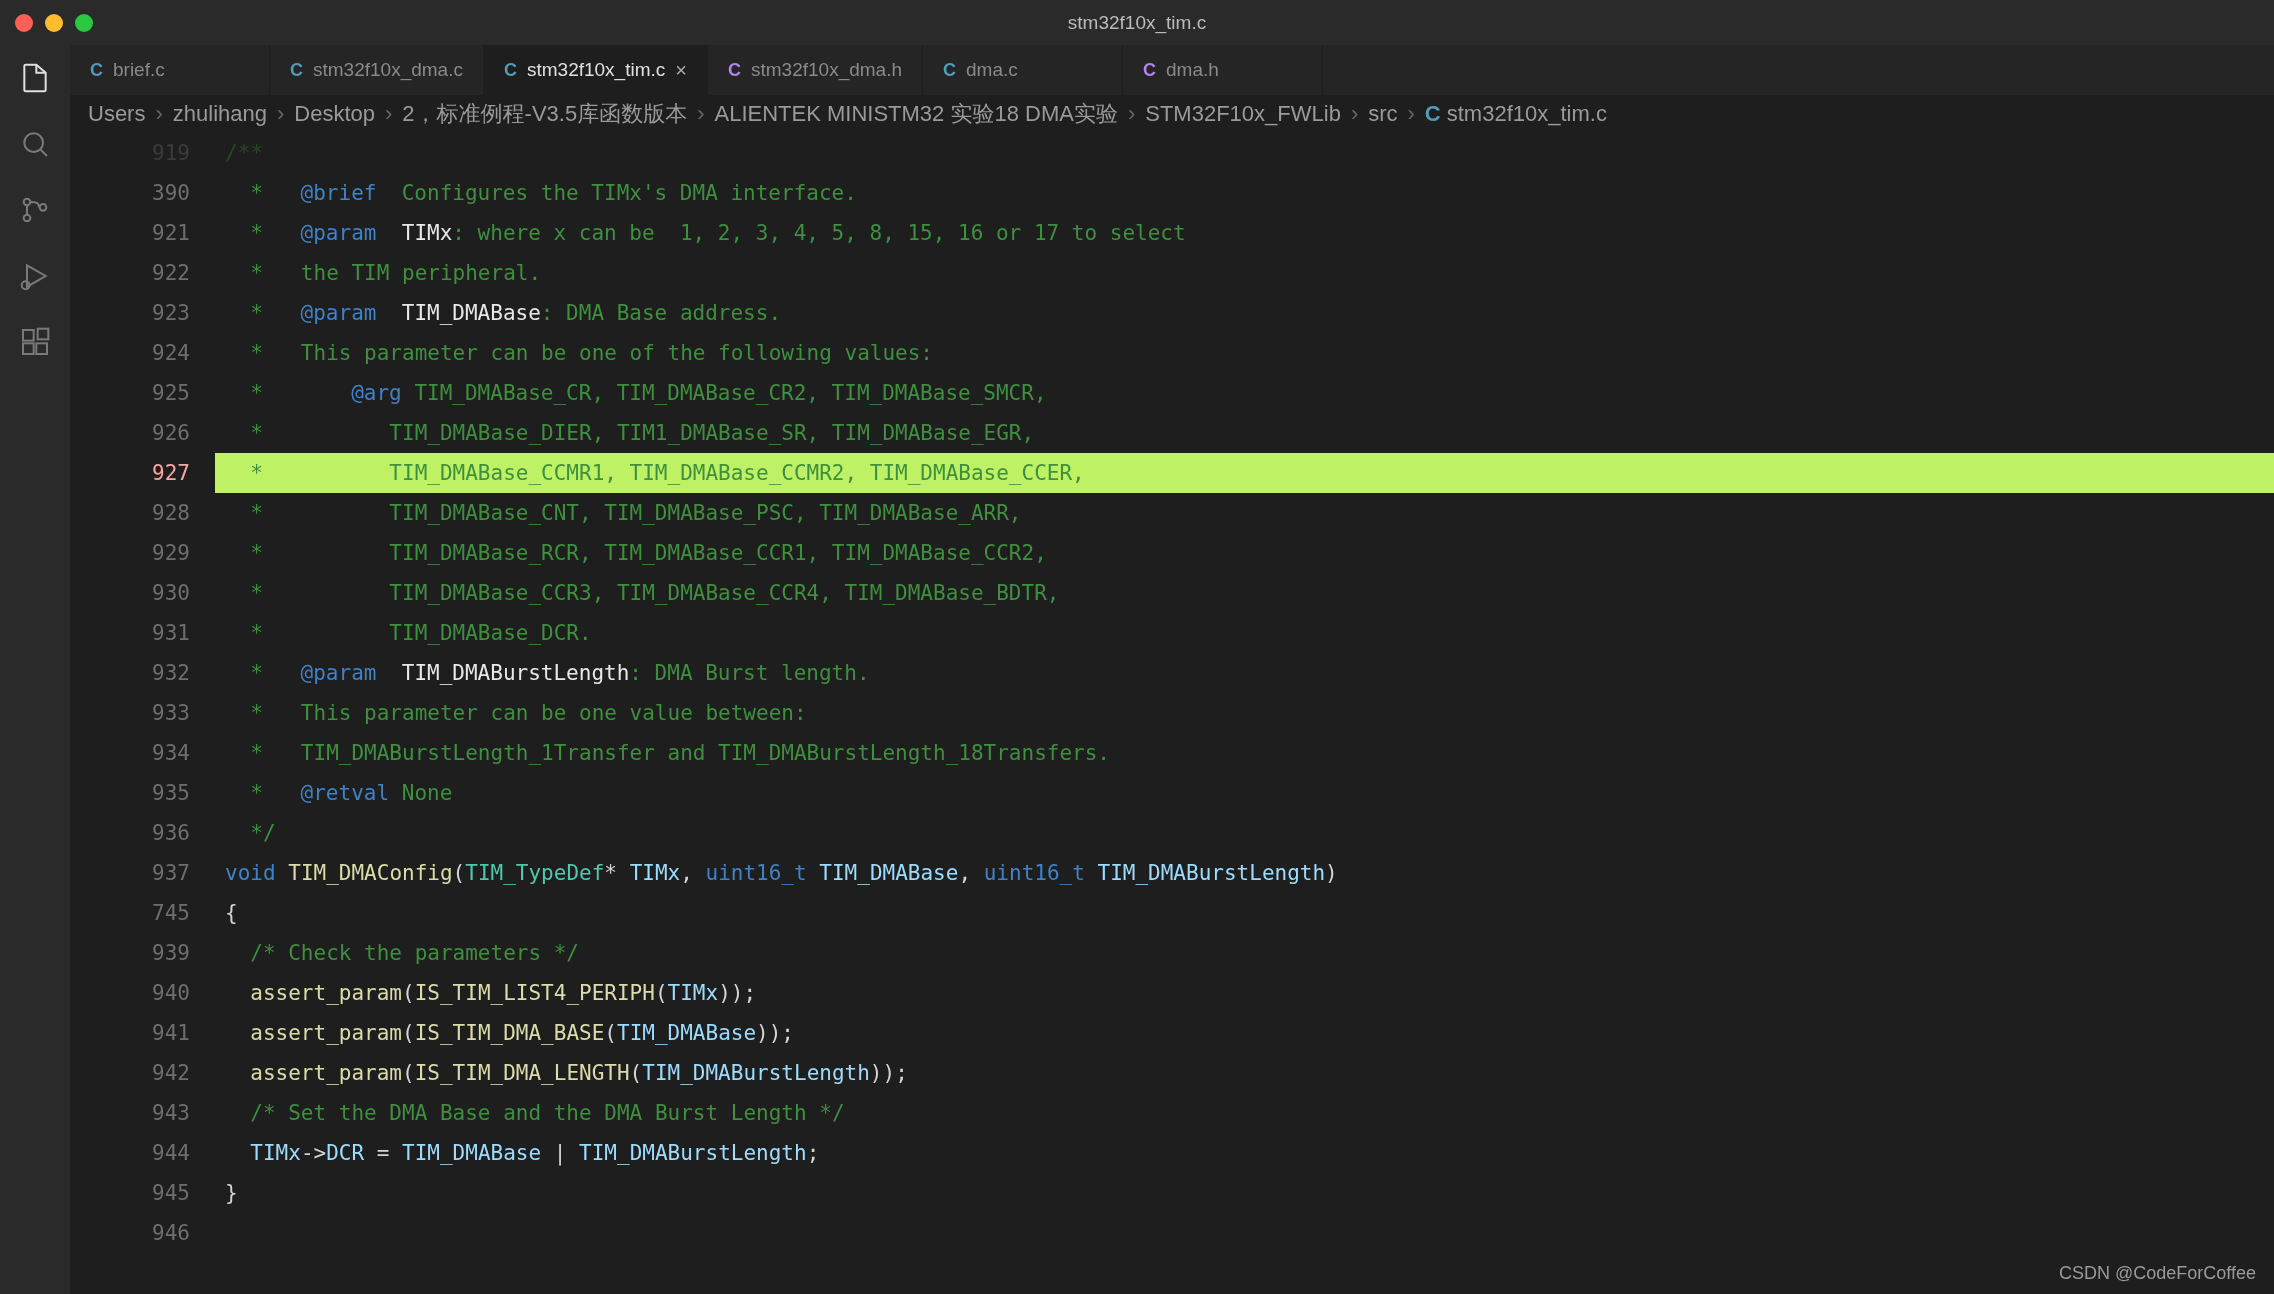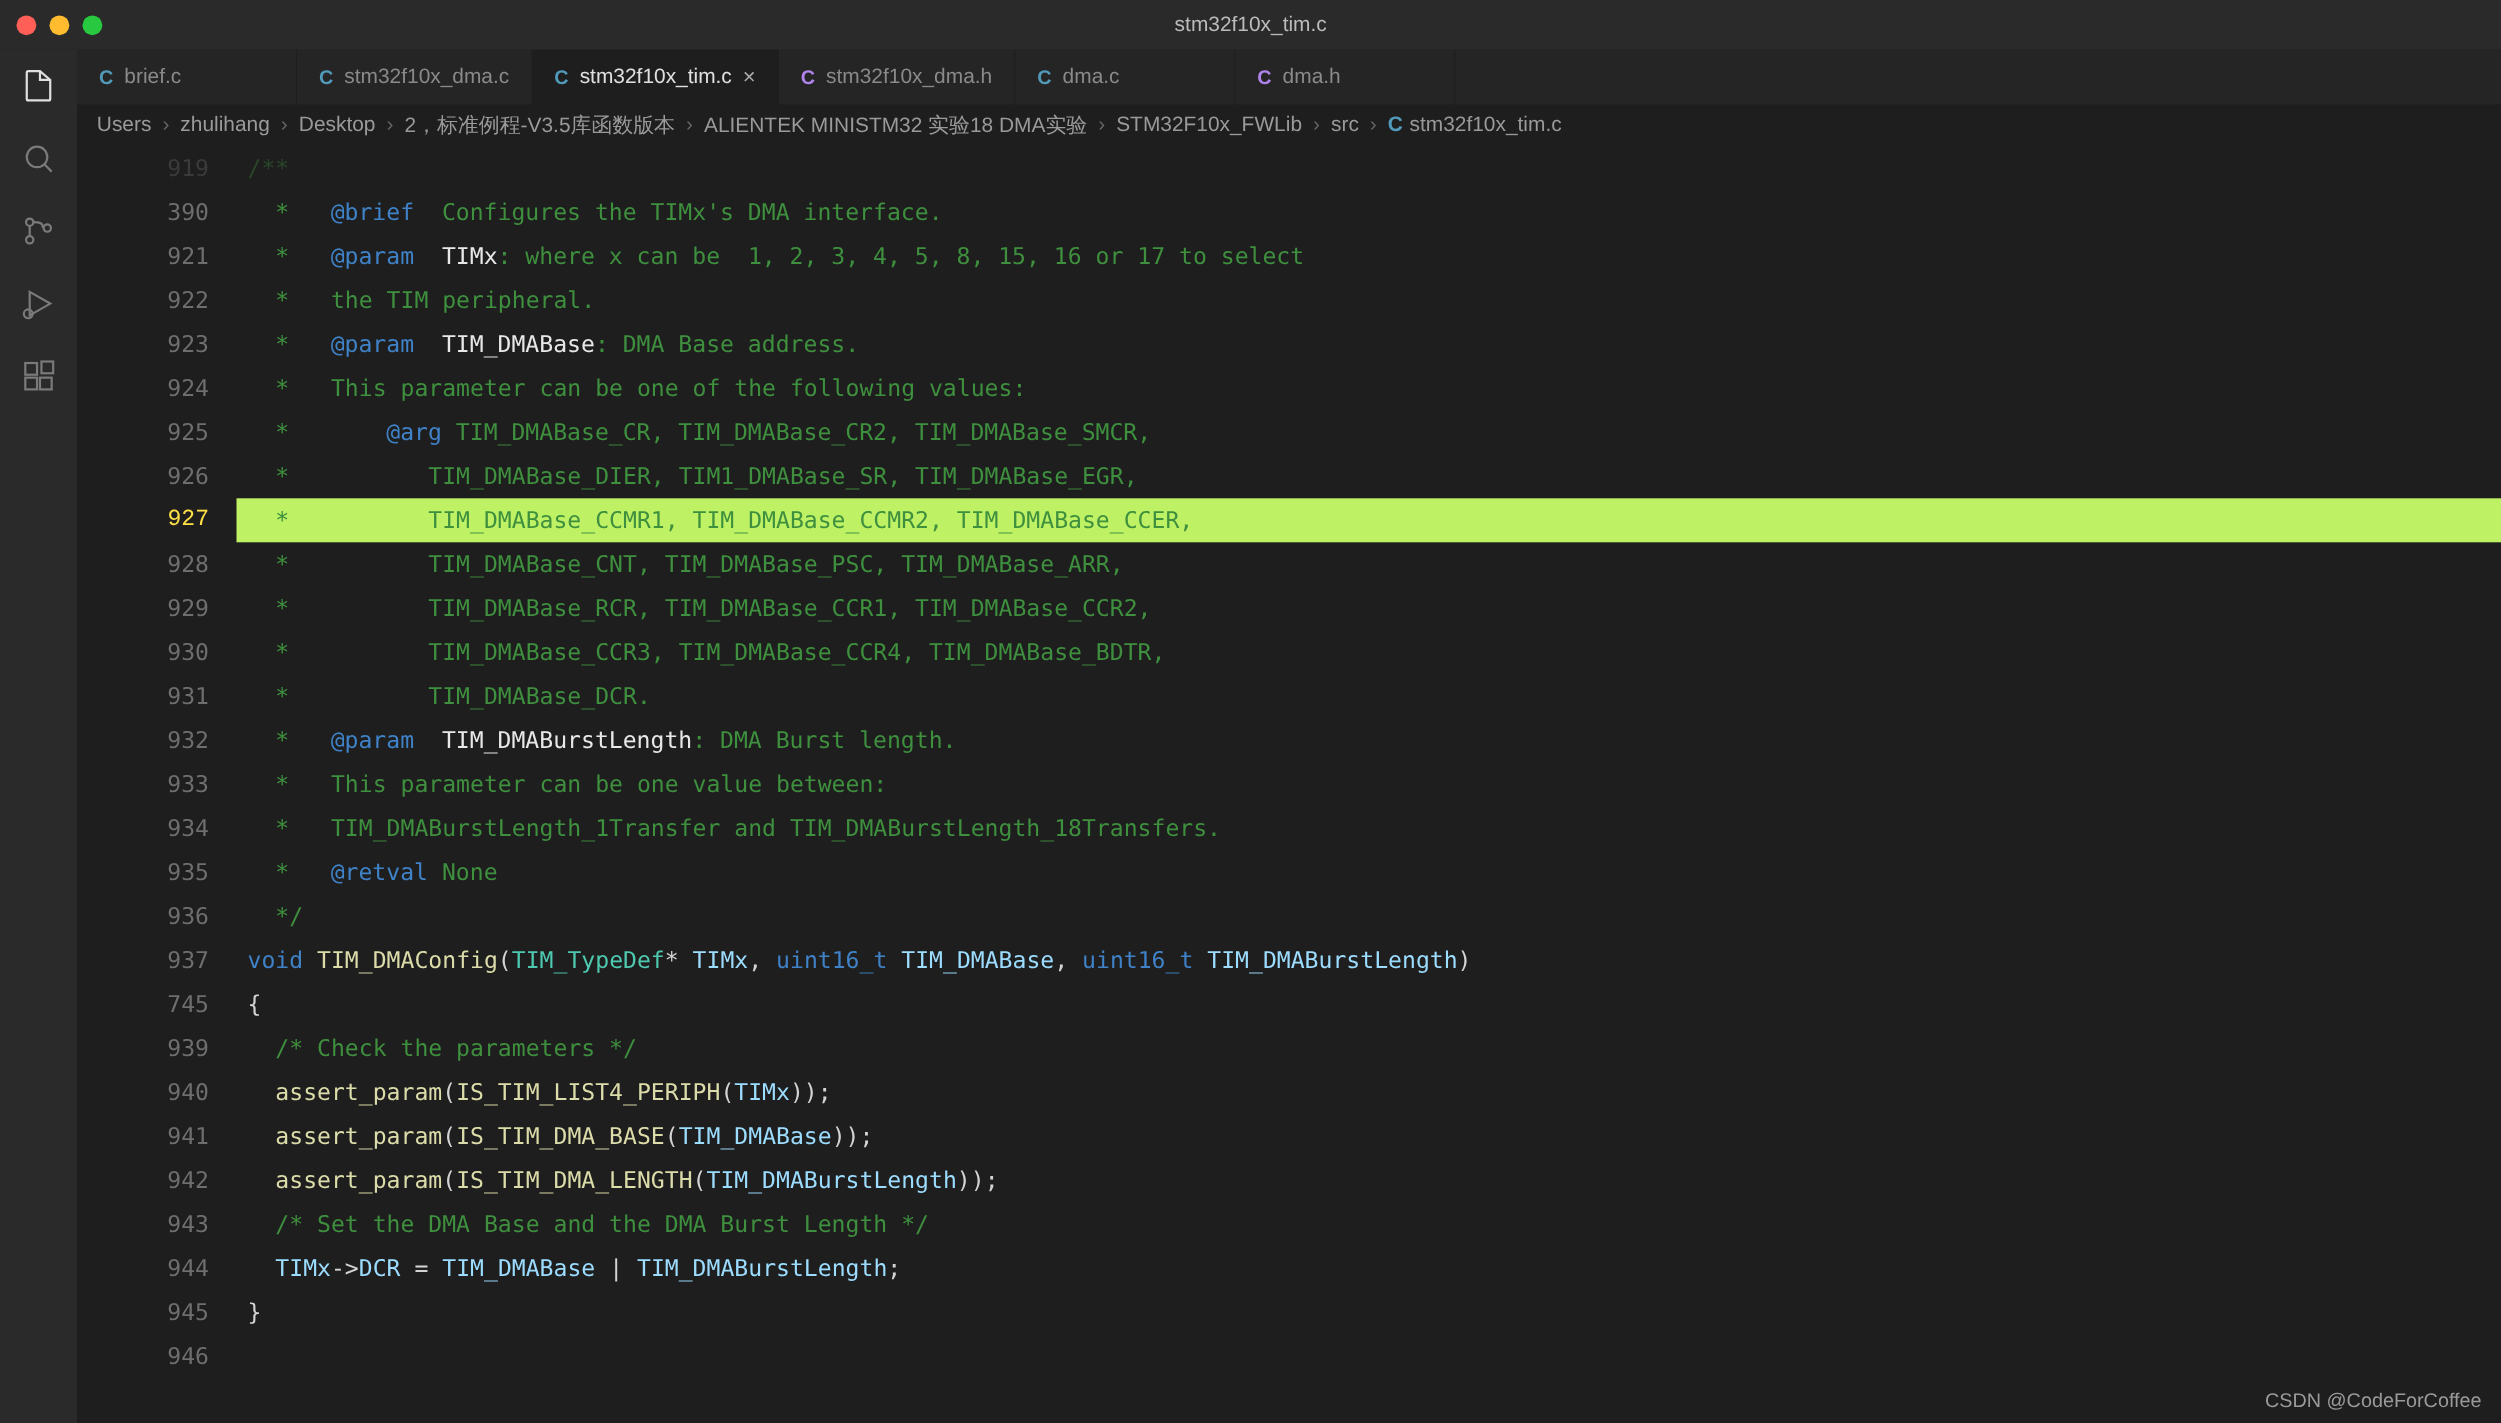--- a/index.html
+++ b/index.html
@@ -99,21 +99,21 @@
   .tab-close {
     margin-left: auto;
     color: #aaa;
     font-size: 20px;
   }
   .breadcrumbs {
     height: 38px;
     display: flex;
     align-items: center;
     padding: 0 18px;
-    font-size: 19px;
+    font-size: 22px;
     color: #9a9a9a;
     gap: 6px;
   }
   .breadcrumbs .sep { color: #666; margin: 0 4px; }
   .bc-icon { color: #519aba; font-weight: bold; }
   .editor {
     flex: 1;
     display: flex;
     font-family: "Menlo", "Monaco", "Consolas", monospace;
     font-size: 21px;
@@ -121,21 +121,21 @@
     overflow: hidden;
   }
   .gutter {
     width: 145px;
     text-align: right;
     padding-right: 25px;
     color: #6e6e6e;
     user-select: none;
   }
   .gutter-line { height: 40px; }
-  .gutter-line.current { color: #fde047; font-family: Liberation Mono, monospace; }
+  .gutter-line.current { color: #fca5a5; }
   .code {
     flex: 1;
     white-space: pre;
     position: relative;
   }
   .code-line { height: 40px; padding-left: 10px; }
   .code-line.highlight { background: #bef264; }
   .c-comment { color: #3e8f3e; }
   .c-docTagKey { color: #3f82c7; margin-left: 25px; }
   .c-docParam { color: #e8e8e8; font-weight: 500; }

